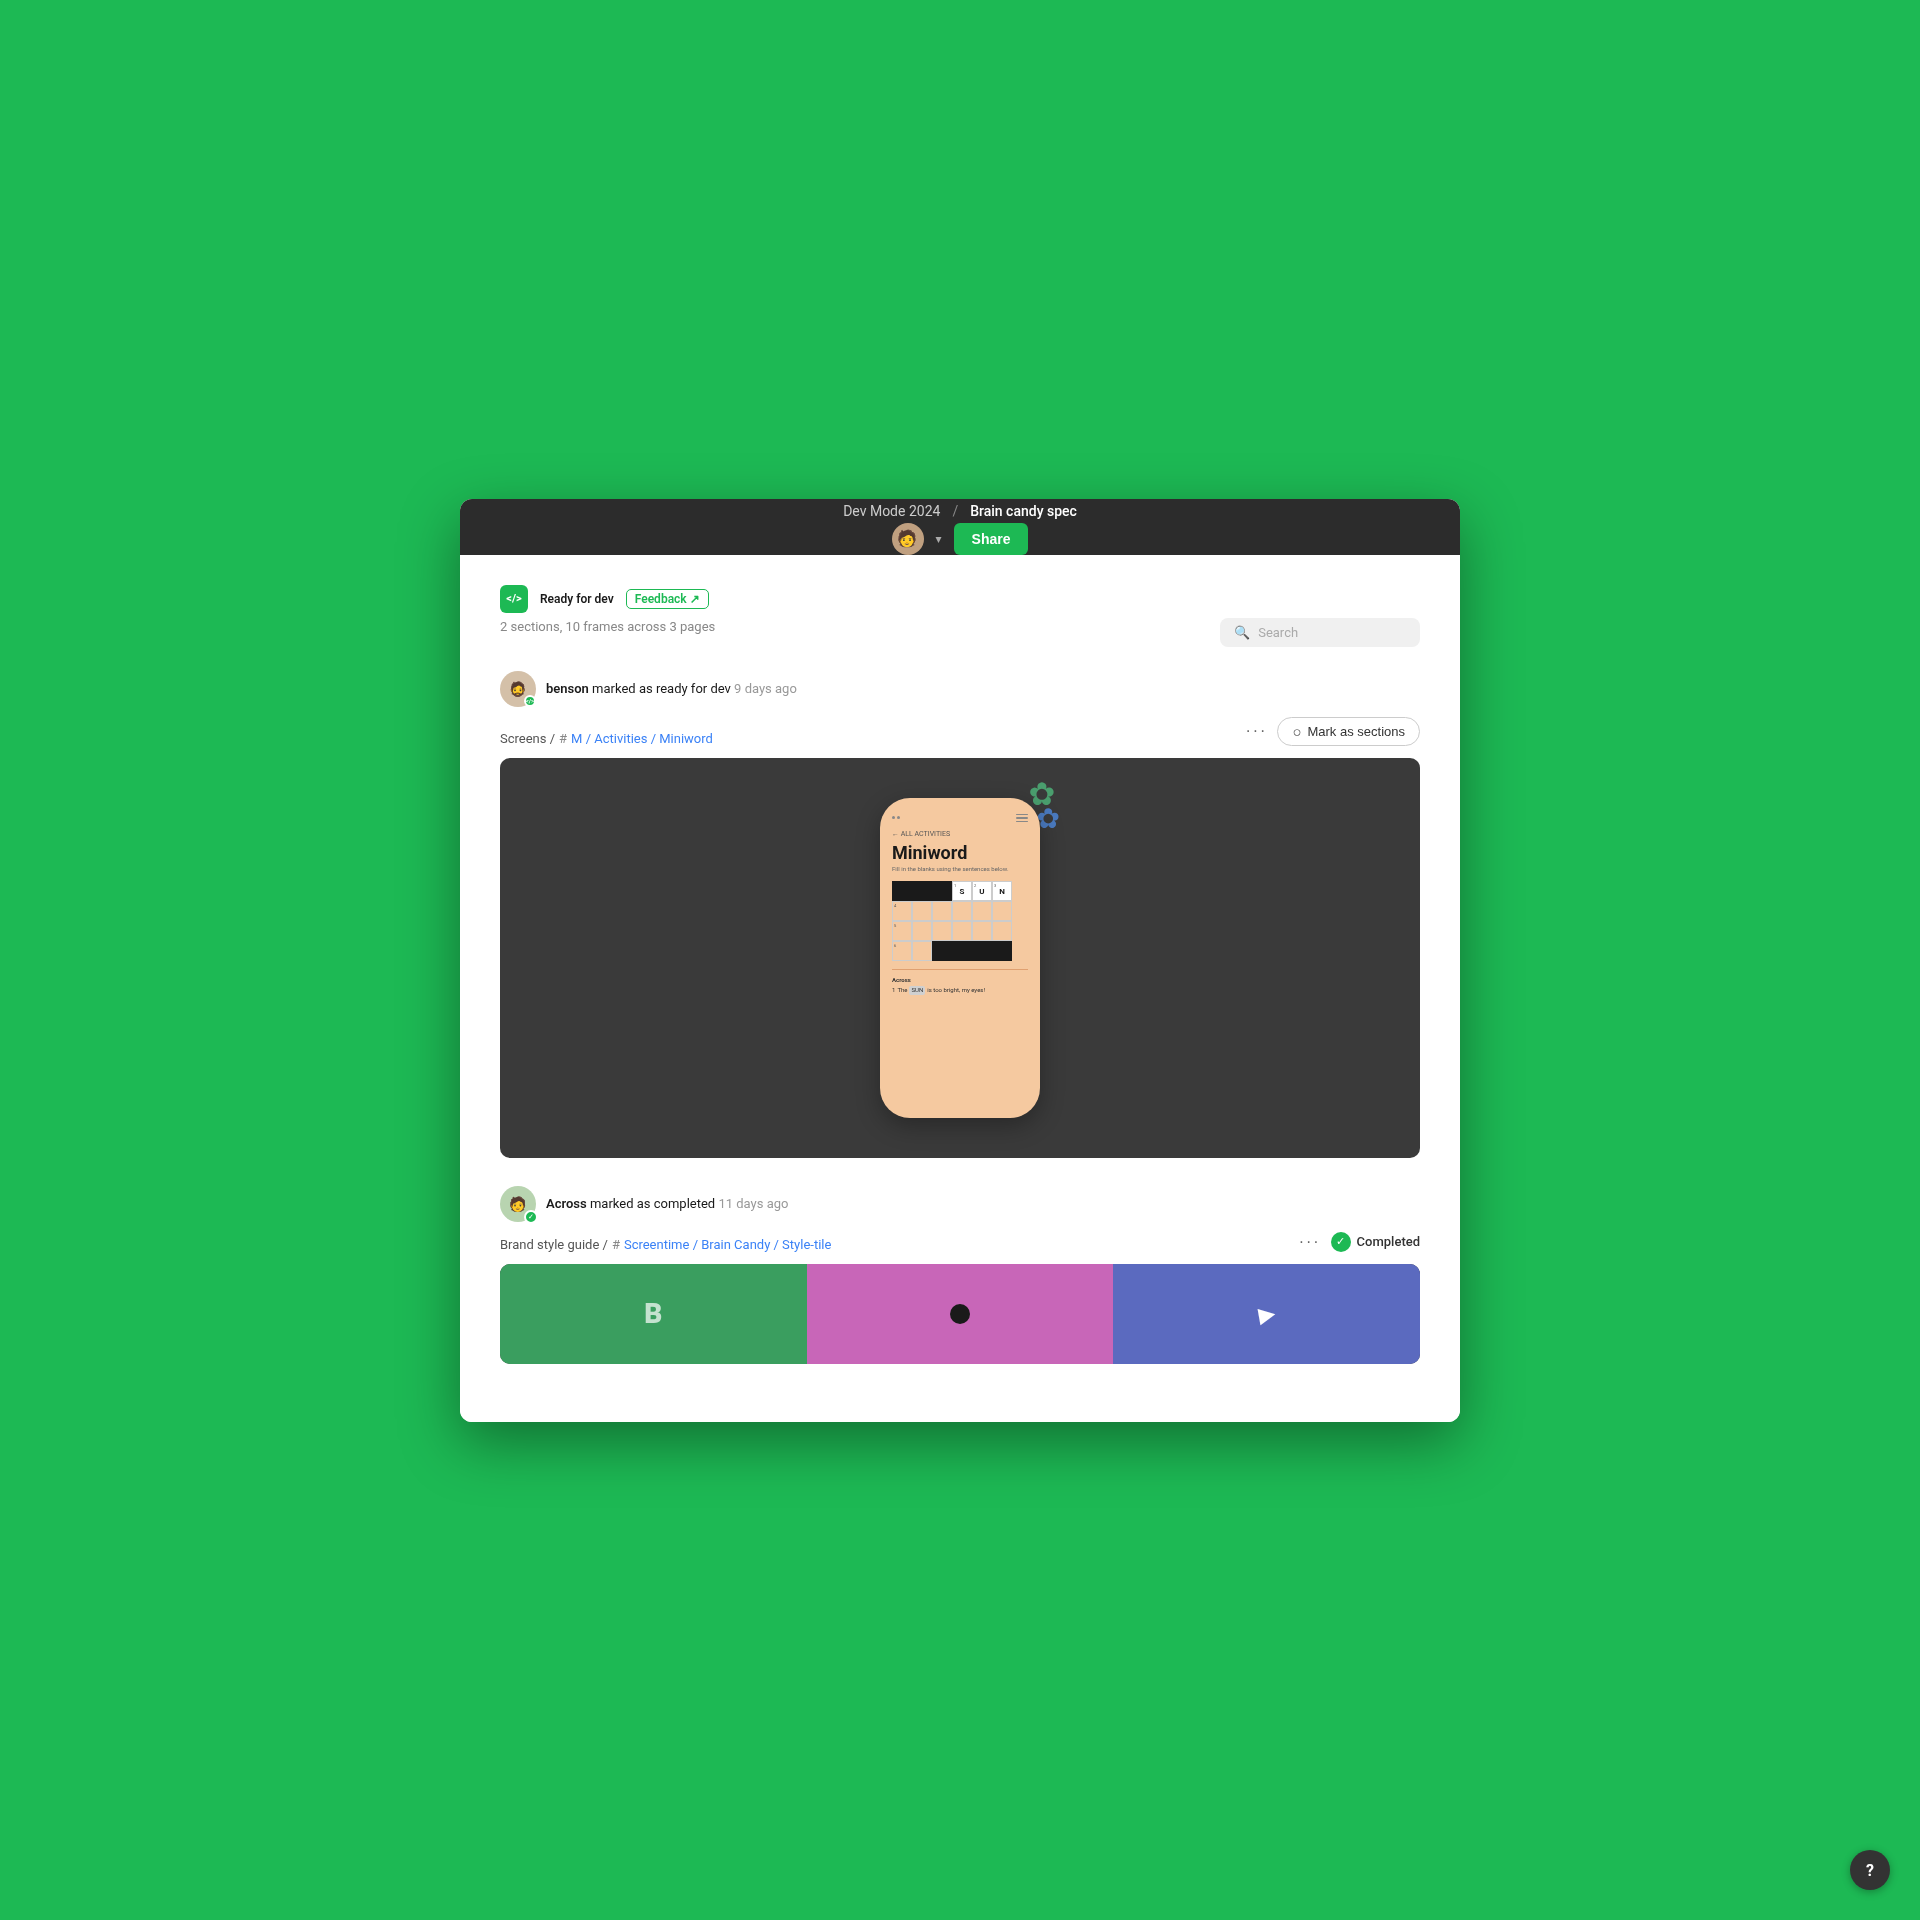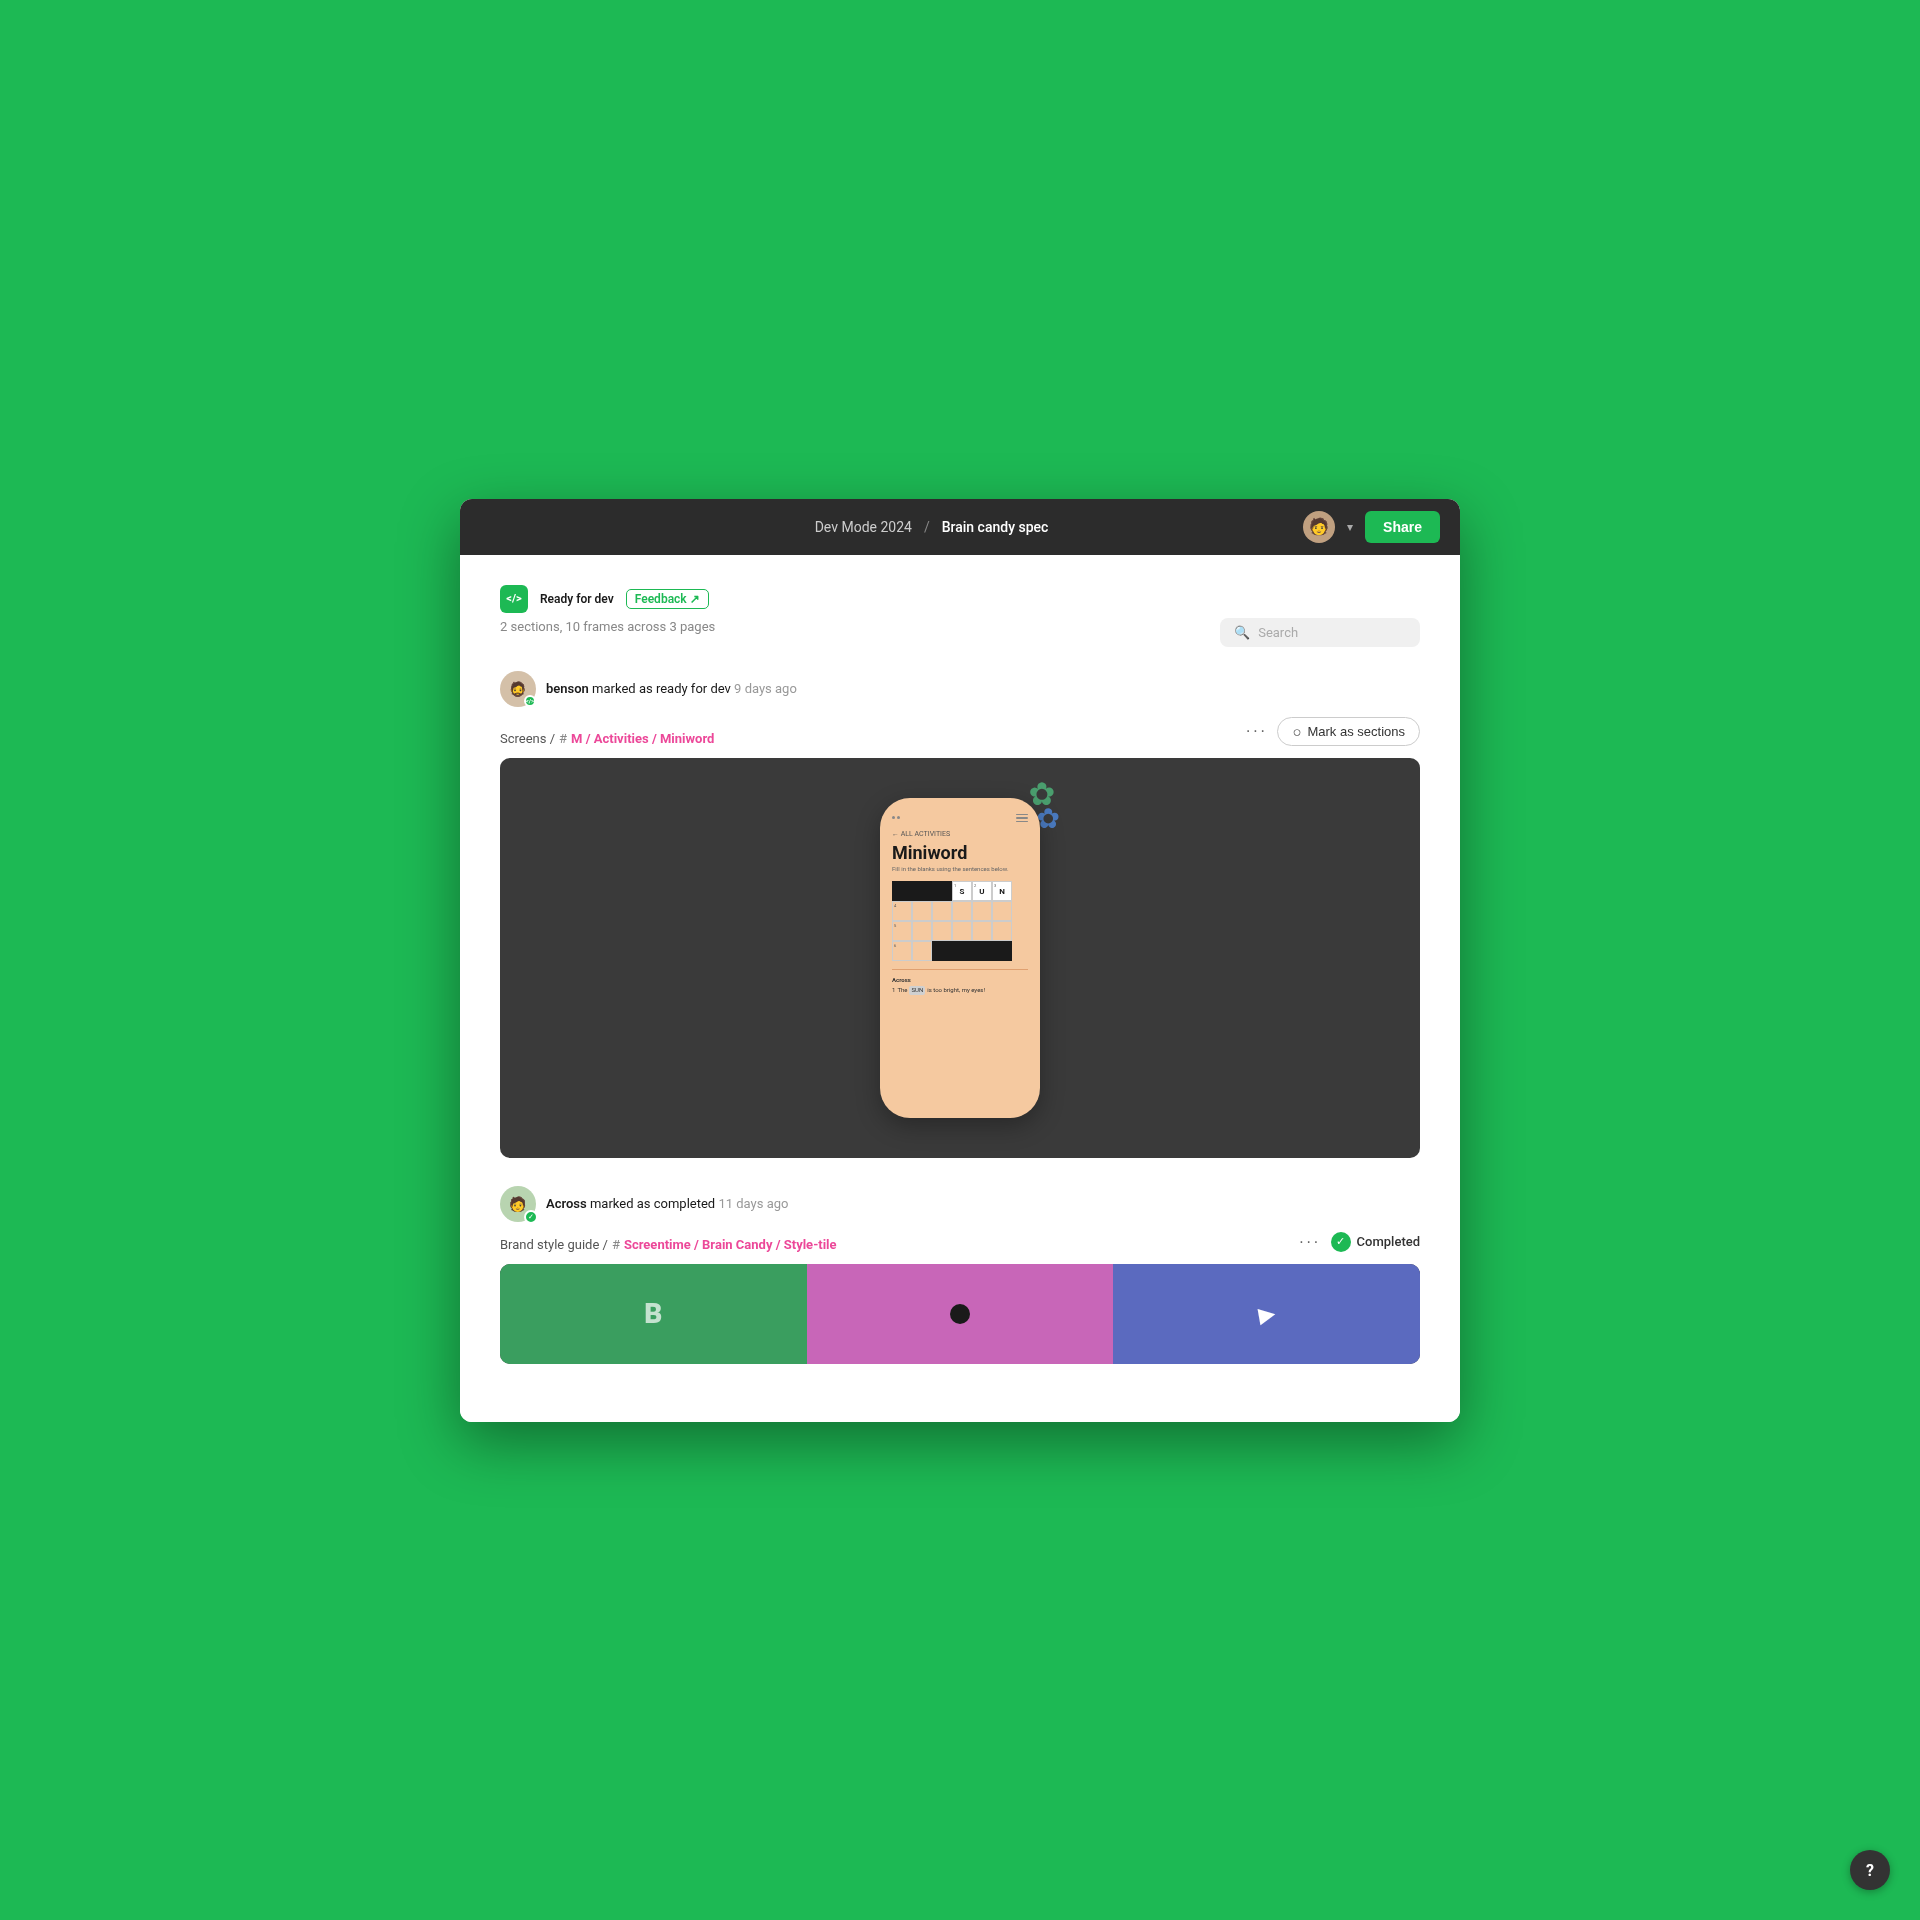--- a/index.html
+++ b/index.html
@@ -19,20 +19,21 @@
       width: 1000px;
       box-shadow: 0 20px 60px rgba(0,0,0,0.4);
     }
     .titlebar {
       background: #2c2c2c;
       display: flex;
       align-items: center;
       justify-content: space-between;
       padding: 0 20px;
       height: 56px;
+      flex-direction: column;
     }
     .titlebar-center {
       display: flex;
       align-items: center;
       gap: 8px;
       color: #cccccc;
       font-size: 14px;
     }
     .titlebar-sep {
       color: #888;
@@ -199,22 +200,22 @@
       color: #555;
       display: flex;
       align-items: center;
       gap: 4px;
     }
     .frame-path .hash {
       color: #888;
       font-size: 13px;
     }
     .frame-path .frame-name {
-      font-weight: 700;
-      color: #ec4899;
+      font-weight: 400;
+      color: #3b82f6;
     }
     .frame-actions {
       display: flex;
       align-items: center;
       gap: 10px;
     }
     .more-btn {
       cursor: pointer;
       color: #666;
       font-size: 16px;

